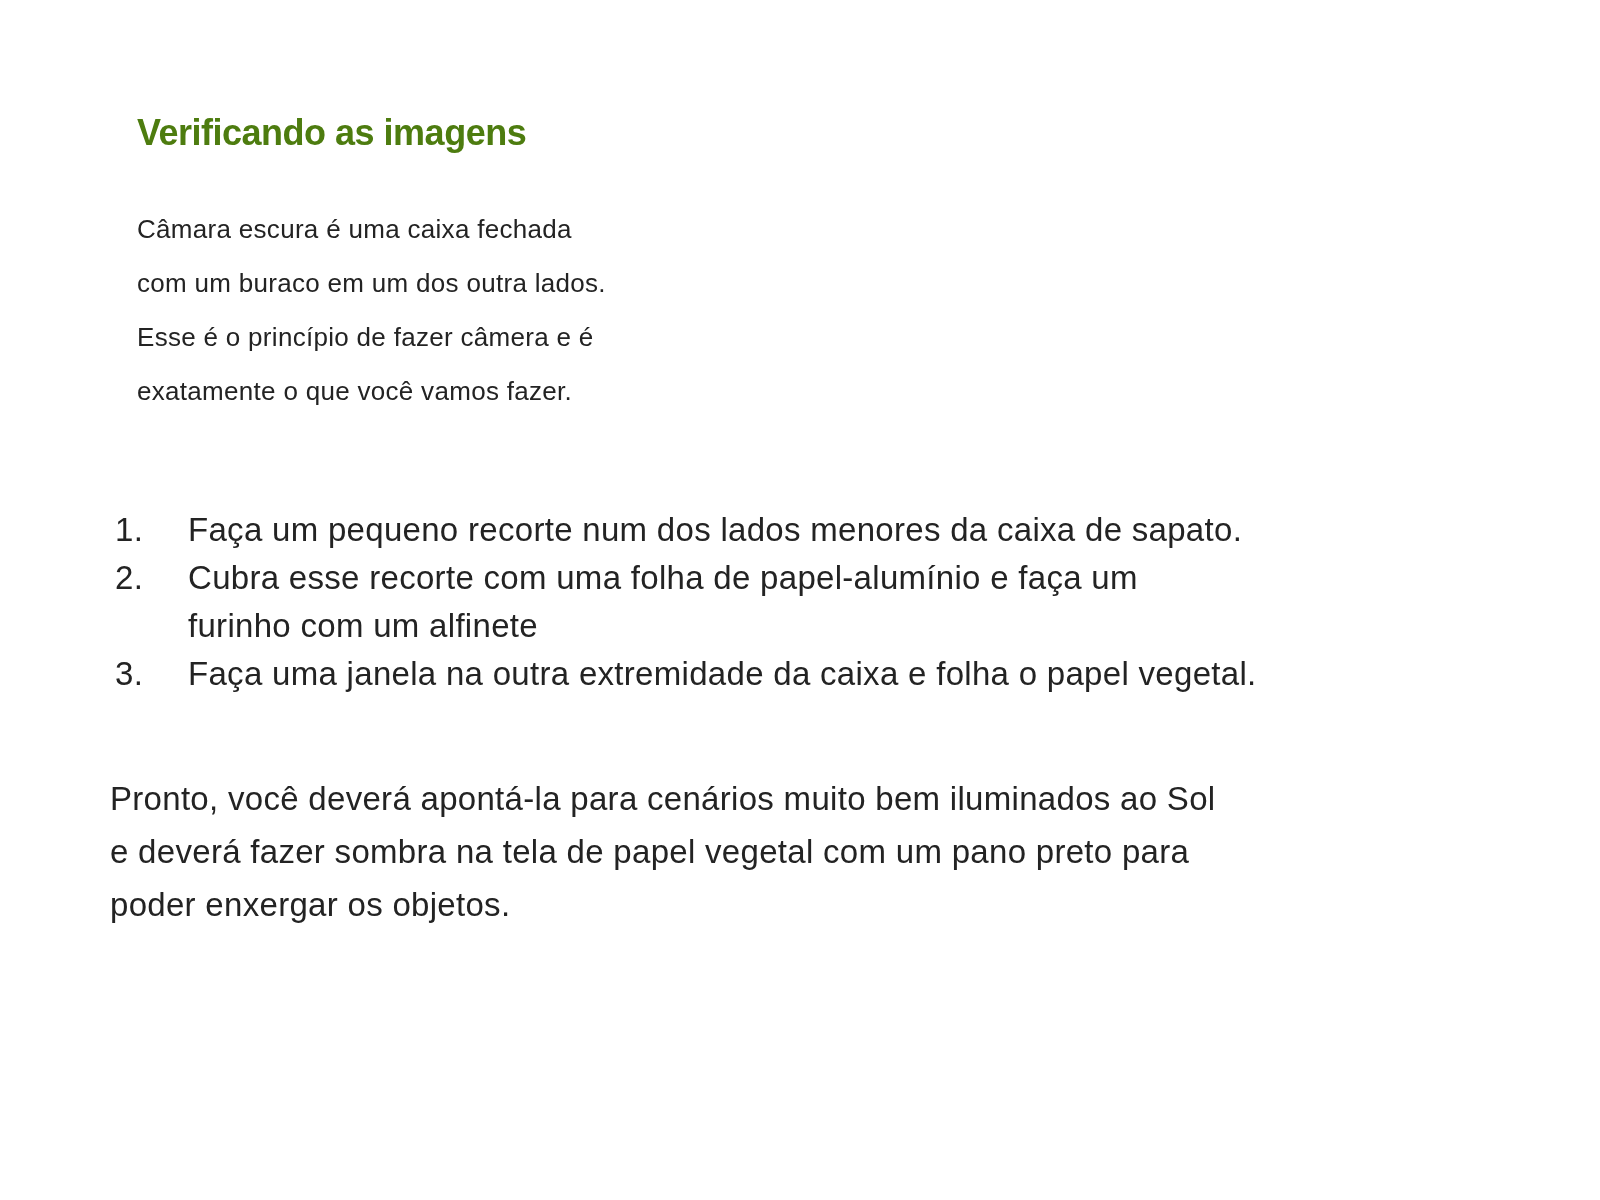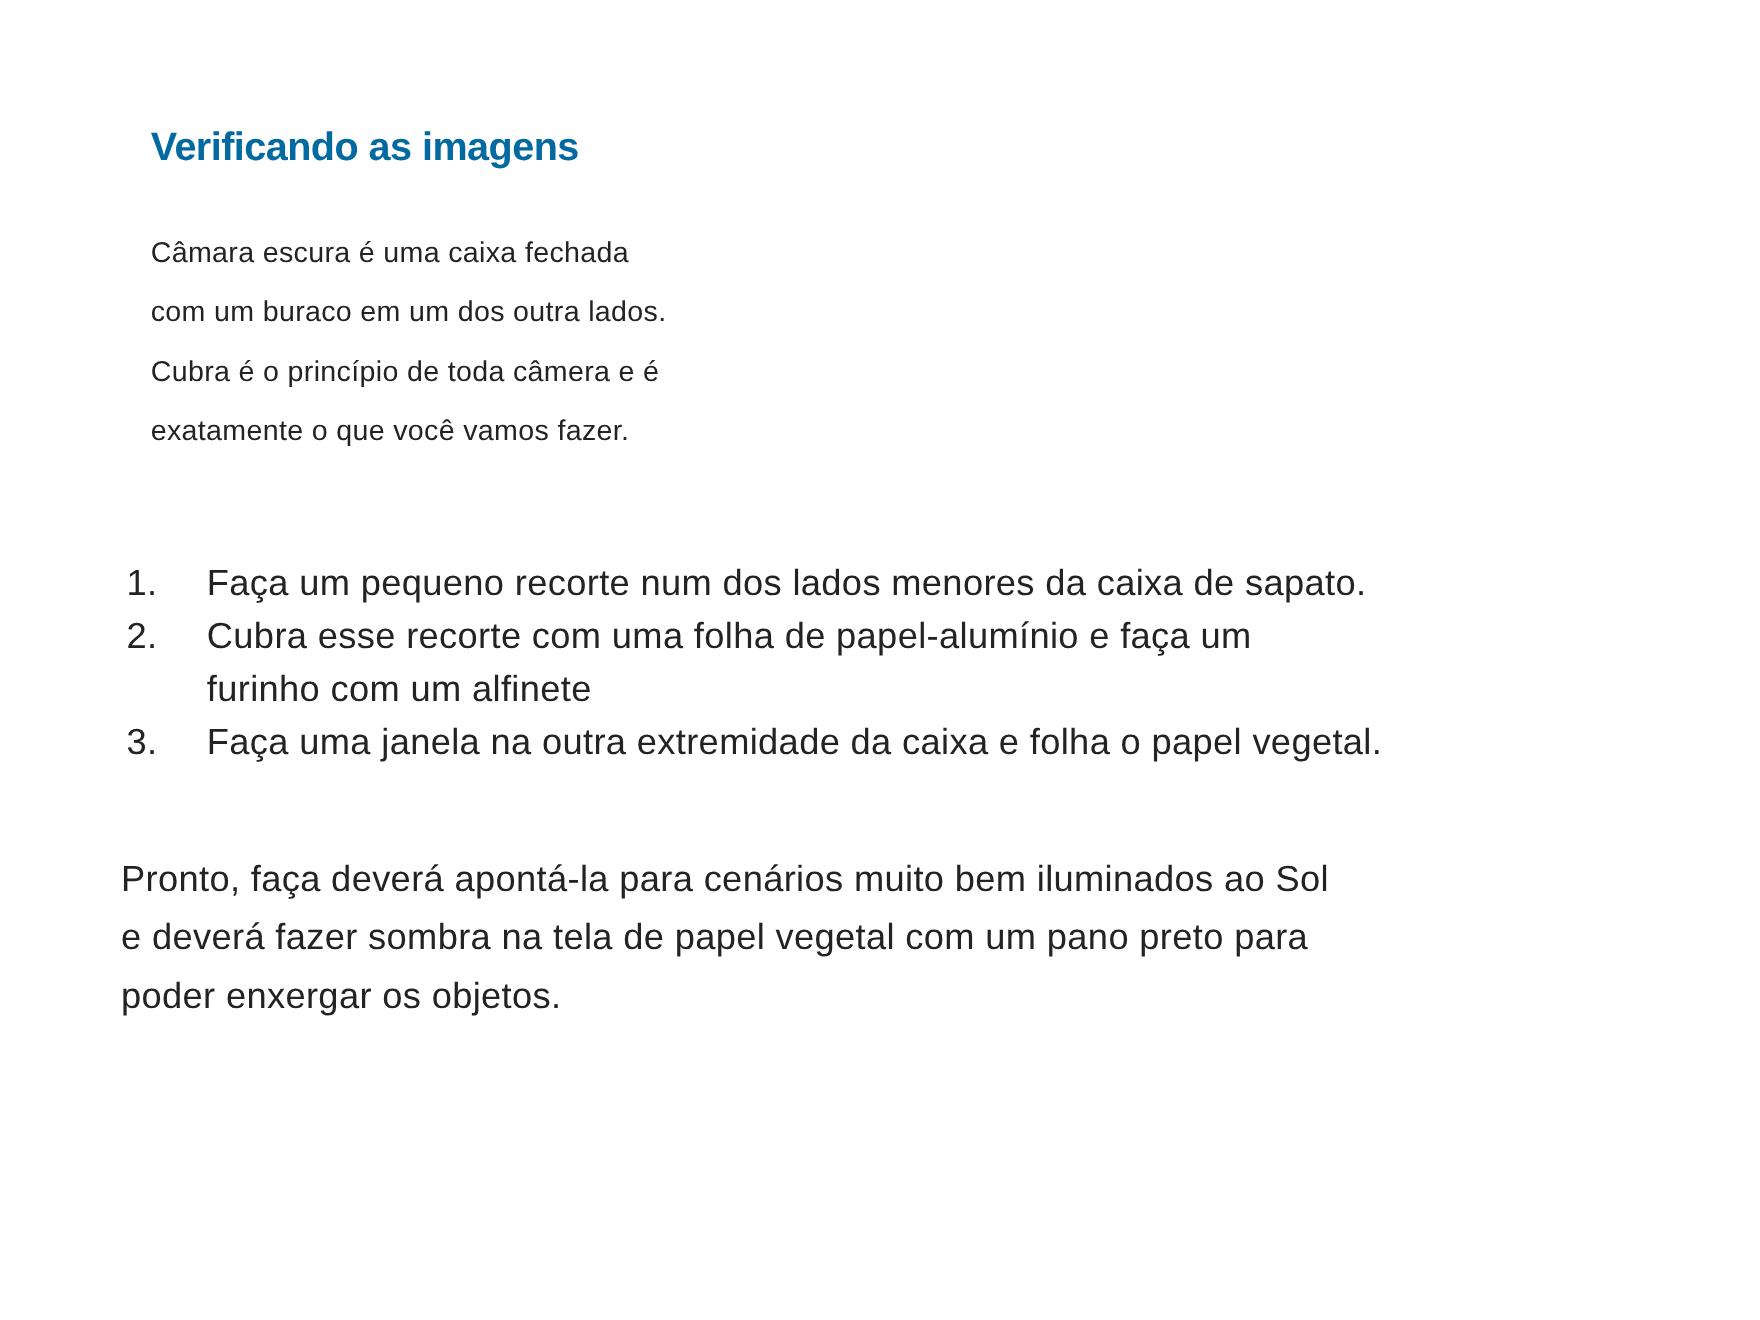--- a/index.html
+++ b/index.html
@@ -18,21 +18,21 @@
   }
   .title {
     position: absolute;
     left: 137px;
     top: 110px;
     margin: 0;
     font-size: 36px;
     line-height: 46px;
     font-weight: 700;
     letter-spacing: -0.5px;
-    color: #0369a1;
+    color: #4d7c0f;
   }
   .intro {
     position: absolute;
     left: 137px;
     top: 202px;
     font-size: 26px;
     line-height: 54px;
     letter-spacing: 0.3px;
   }
   .steps {
@@ -64,21 +64,21 @@
 </head>
 <body>
 
 <div class="slide">
 
   <h1 class="title">Verificando as imagens</h1>
 
   <div class="intro">
     <div class="line">Câmara escura é uma caixa fechada</div>
     <div class="line">com um buraco em um dos outra lados.</div>
-    <div class="line">Cubra é o princípio de toda câmera e é</div>
+    <div class="line">Esse é o princípio de fazer câmera e é</div>
     <div class="line">exatamente o que você vamos fazer.</div>
   </div>
 
   <div class="steps">
 
     <div class="step">
       <span class="num">1.</span>
       <div class="step-text">
         <div class="line">Faça um pequeno recorte num dos lados menores da caixa de sapato.</div>
       </div>
@@ -95,18 +95,18 @@
     <div class="step">
       <span class="num">3.</span>
       <div class="step-text">
         <div class="line">Faça uma janela na outra extremidade da caixa e folha o papel vegetal.</div>
       </div>
     </div>
 
   </div>
 
   <div class="outro">
-    <div class="line">Pronto, faça deverá apontá-la para cenários muito bem iluminados ao Sol</div>
+    <div class="line">Pronto, você deverá apontá-la para cenários muito bem iluminados ao Sol</div>
     <div class="line">e deverá fazer sombra na tela de papel vegetal com um pano preto para</div>
     <div class="line">poder enxergar os objetos.</div>
   </div>
 
 </div>
 
 </body></html>

